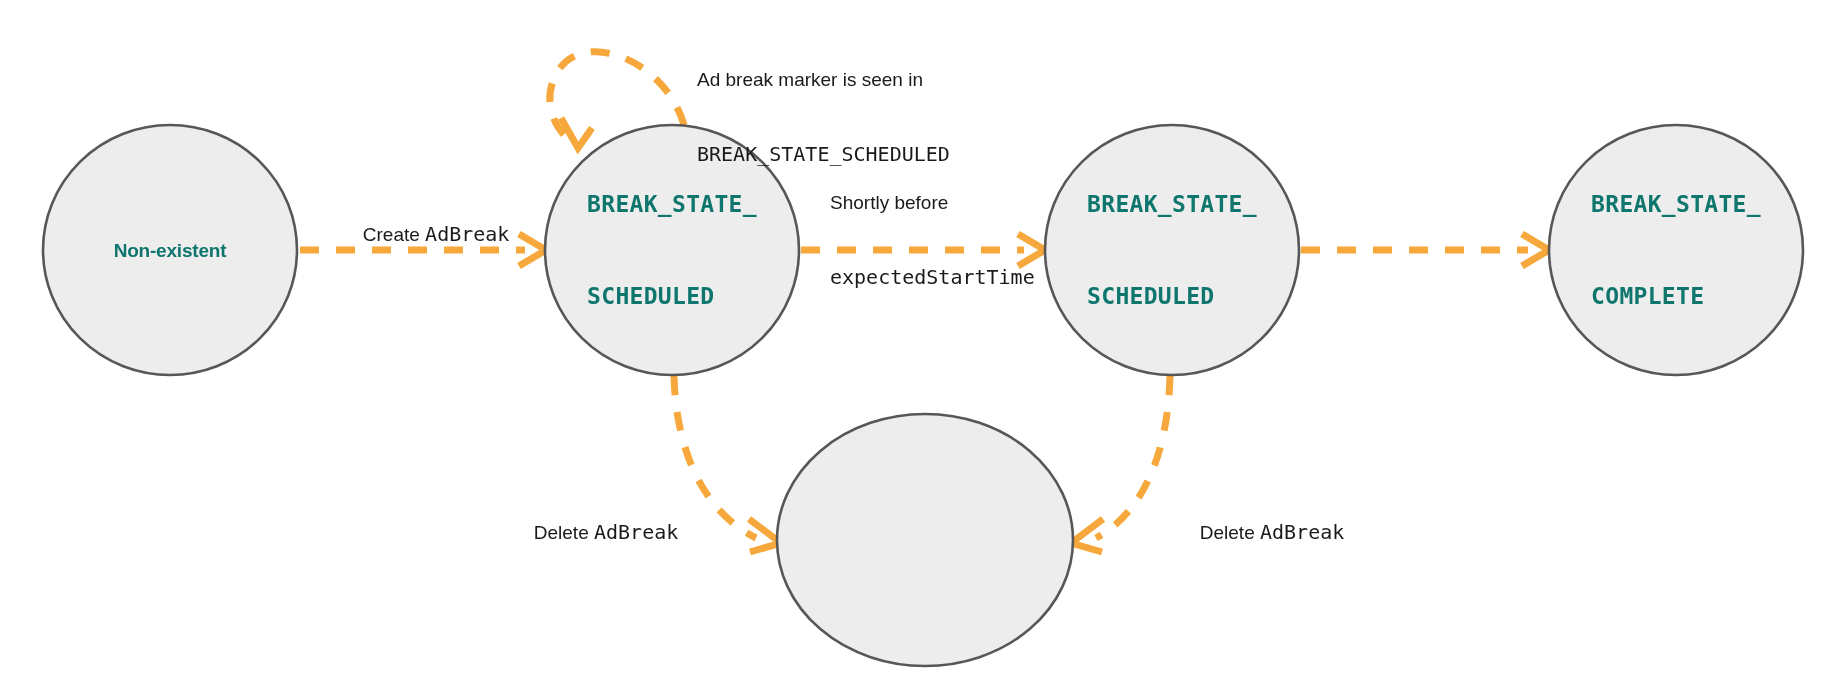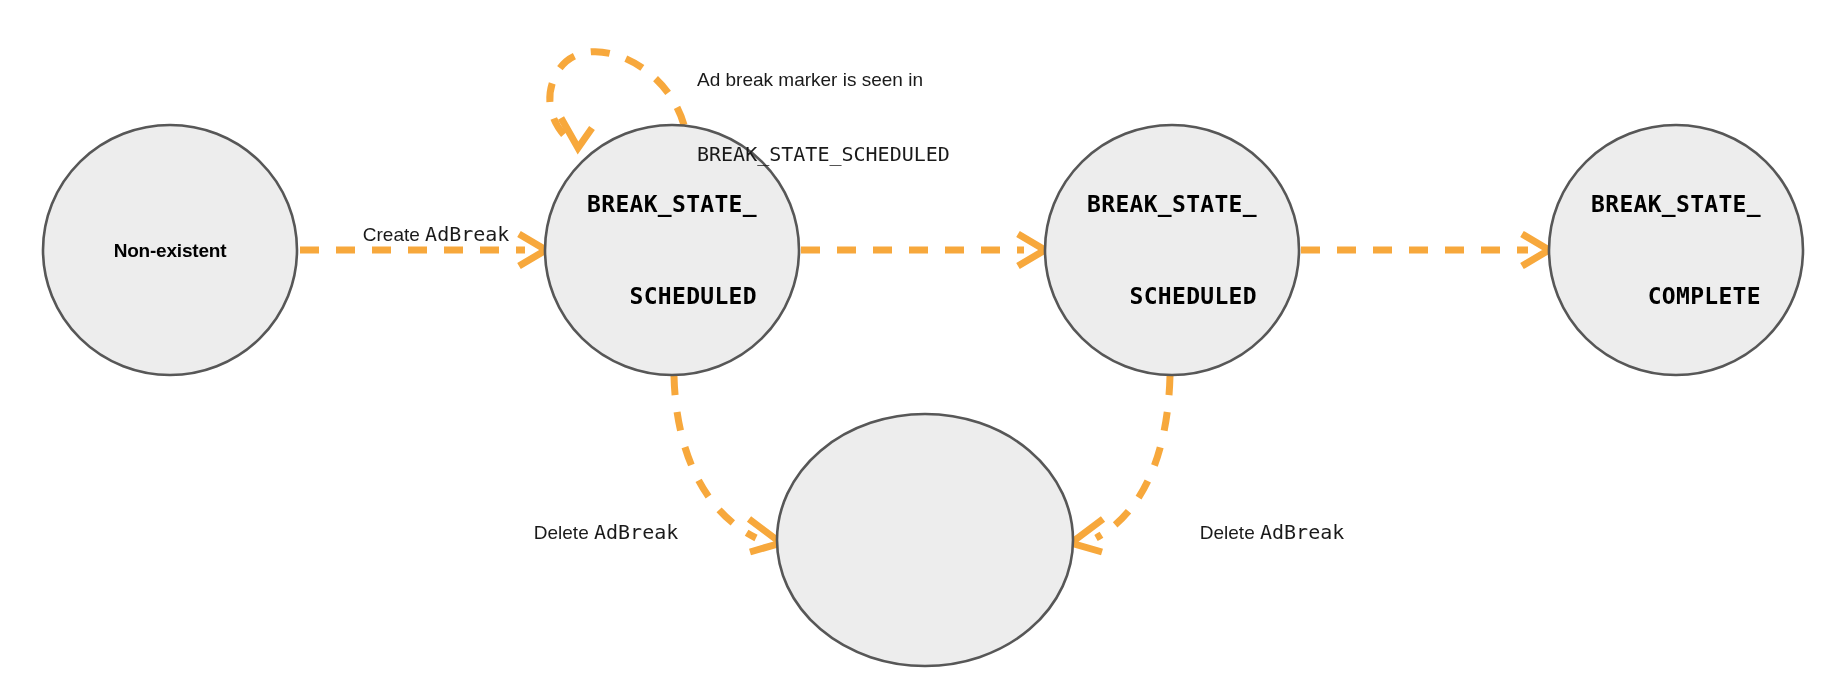--- a/index.html
+++ b/index.html
@@ -38,23 +38,23 @@
   }
   .arrow-head {
     fill: none;
     stroke: #f7a83c;
     stroke-width: 7;
     stroke-linecap: butt;
     stroke-linejoin: miter;
   }
   .node-label {
     position: absolute;
-    text-align: right;
+    text-align: left;
     transform: translate(-50%, -50%);
-    color: #000000;
+    color: #0f766e;
     font-weight: bold;
     line-height: 1.33;
     white-space: pre;
     pointer-events: none;
   }
   .node-label.sans {
     font-family: "Liberation Sans", sans-serif;
     font-size: 19px;
     letter-spacing: -0.2px;
   }
@@ -146,20 +146,24 @@
 
   <div class="edge-label lbl-left" style="left:345px; top:197px;">
     <span class="t-sans">Create </span><span class="t-mono">AdBreak</span>
   </div>
 
   <div class="edge-label lbl-left" style="left:697px; top:22px;">
     <div class="t-sans">Ad break marker is seen in</div>
     <div class="t-mono">BREAK_STATE_SCHEDULED</div>
   </div>
 
+  <div class="edge-label lbl-left" style="left:830px; top:145px;">
+    <div class="t-sans">Shortly before</div>
+    <div class="t-mono">expectedStartTime</div>
+  </div>
 
 
   <div class="edge-label lbl-left" style="left:516px; top:495px;">
     <span class="t-sans">Delete </span><span class="t-mono">AdBreak</span>
   </div>
 
   <div class="edge-label lbl-left" style="left:1182px; top:495px;">
     <span class="t-sans">Delete </span><span class="t-mono">AdBreak</span>
   </div>
 

